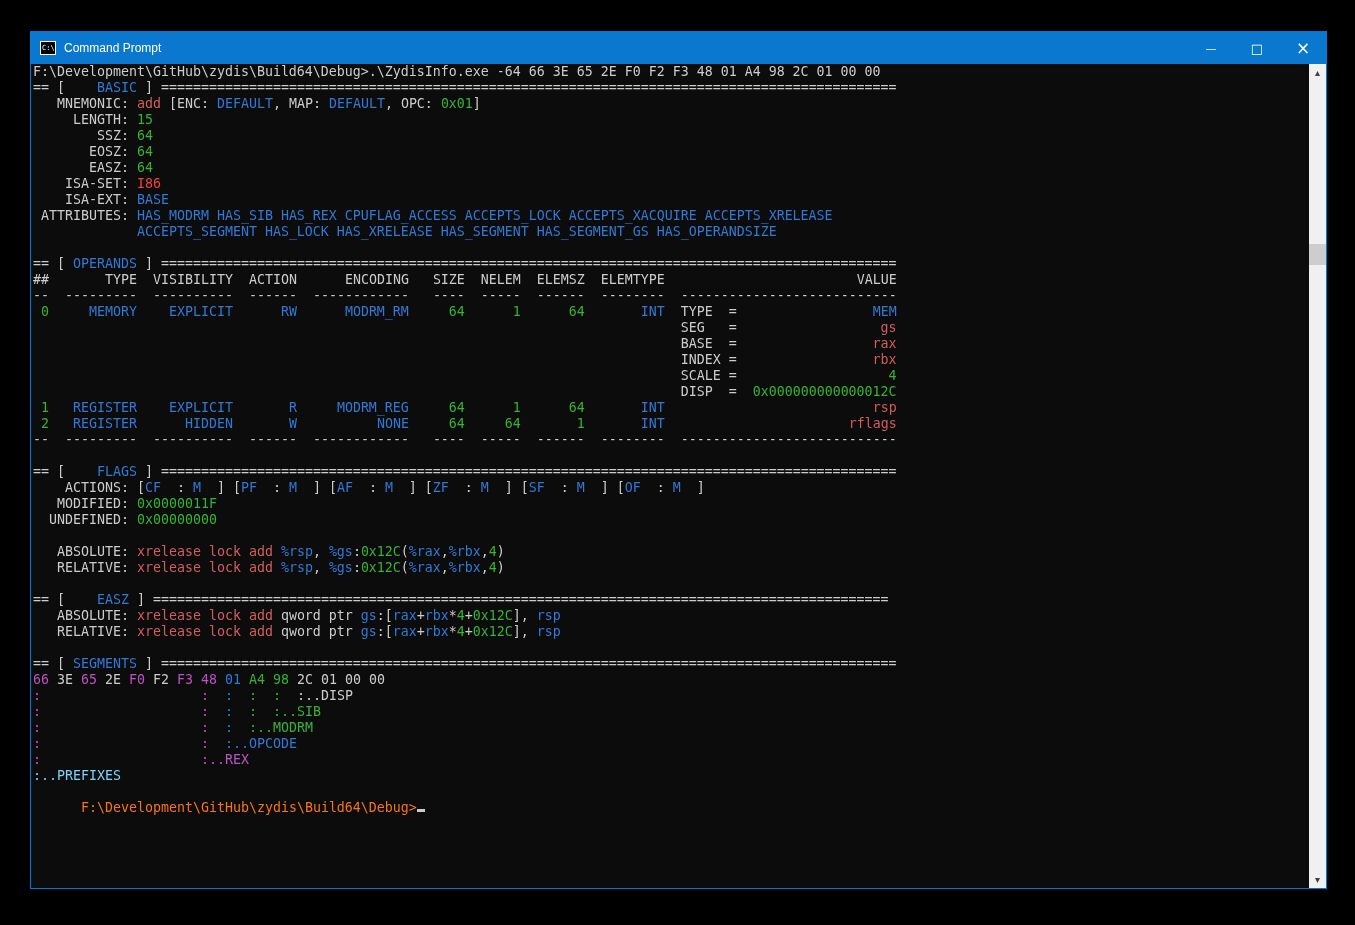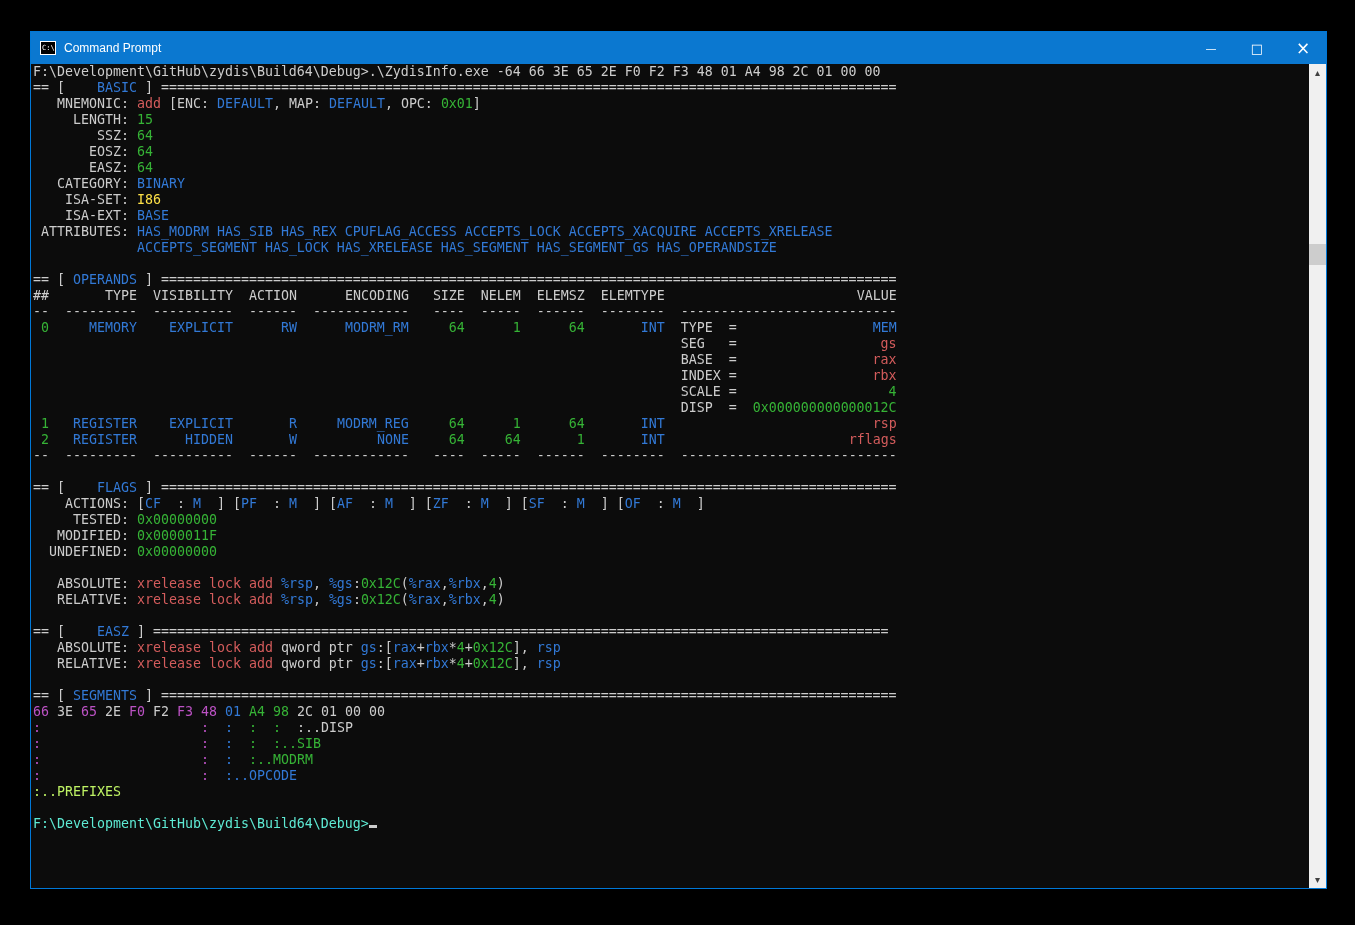--- a/index.html
+++ b/index.html
@@ -56,61 +56,60 @@
 
   <div class="console">
     <div class="output">
         <div class="line"><span style="color: rgb(204, 204, 204);">F:\Development\GitHub\zydis\Build64\Debug&gt;.\ZydisInfo.exe -64 66 3E 65 2E F0 F2 F3 48 01 A4 98 2C 01 00 00</span></div>
         <div class="line"><span style="color: rgb(204, 204, 204);">== [ </span><span style="color: rgb(50, 121, 214);">   BASIC</span><span style="color: rgb(204, 204, 204);"> ] </span><span style="color: rgb(204, 204, 204);">============================================================================================</span></div>
         <div class="line"><span style="color: rgb(204, 204, 204);">   MNEMONIC: </span><span style="color: rgb(212, 92, 92);">add</span><span style="color: rgb(204, 204, 204);"> [ENC: </span><span style="color: rgb(50, 121, 214);">DEFAULT</span><span style="color: rgb(204, 204, 204);">, MAP: </span><span style="color: rgb(50, 121, 214);">DEFAULT</span><span style="color: rgb(204, 204, 204);">, OPC: </span><span style="color: rgb(54, 179, 54);">0x01</span><span style="color: rgb(204, 204, 204);">]</span></div>
         <div class="line"><span style="color: rgb(204, 204, 204);">     LENGTH: </span><span style="color: rgb(54, 179, 54);">15</span></div>
         <div class="line"><span style="color: rgb(204, 204, 204);">        SSZ: </span><span style="color: rgb(54, 179, 54);">64</span></div>
         <div class="line"><span style="color: rgb(204, 204, 204);">       EOSZ: </span><span style="color: rgb(54, 179, 54);">64</span></div>
         <div class="line"><span style="color: rgb(204, 204, 204);">       EASZ: </span><span style="color: rgb(54, 179, 54);">64</span></div>
-        <div class="line"><span style="color: rgb(204, 204, 204);">   CATEGORY: </span><span style="color: rgb(50, 121, 214);">BINARY</span></div>
-        <div class="line"><span style="color: rgb(204, 204, 204);">    ISA-SET: </span><span style="color: #fde047;">I86</span></div>
+        <div class="line"><span style="color: rgb(204, 204, 204);">    ISA-SET: </span><span style="color: #ef4444;">I86</span></div>
         <div class="line"><span style="color: rgb(204, 204, 204);">    ISA-EXT: </span><span style="color: rgb(50, 121, 214);">BASE</span></div>
         <div class="line"><span style="color: rgb(204, 204, 204);"> ATTRIBUTES: </span><span style="color: rgb(50, 121, 214);">HAS_MODRM HAS_SIB HAS_REX CPUFLAG_ACCESS ACCEPTS_LOCK ACCEPTS_XACQUIRE ACCEPTS_XRELEASE</span></div>
         <div class="line"><span style="color: rgb(204, 204, 204);">             </span><span style="color: rgb(50, 121, 214);">ACCEPTS_SEGMENT HAS_LOCK HAS_XRELEASE HAS_SEGMENT HAS_SEGMENT_GS HAS_OPERANDSIZE</span></div>
         <div class="line"></div>
         <div class="line"><span style="color: rgb(204, 204, 204);">== [ </span><span style="color: rgb(50, 121, 214);">OPERANDS</span><span style="color: rgb(204, 204, 204);"> ] </span><span style="color: rgb(204, 204, 204);">============================================================================================</span></div>
         <div class="line"><span style="color: rgb(204, 204, 204);">##</span><span style="color: rgb(204, 204, 204);">       </span><span style="color: rgb(204, 204, 204);">TYPE</span><span style="color: rgb(204, 204, 204);">  </span><span style="color: rgb(204, 204, 204);">VISIBILITY</span><span style="color: rgb(204, 204, 204);">  </span><span style="color: rgb(204, 204, 204);">ACTION</span><span style="color: rgb(204, 204, 204);">      </span><span style="color: rgb(204, 204, 204);">ENCODING</span><span style="color: rgb(204, 204, 204);">   </span><span style="color: rgb(204, 204, 204);">SIZE</span><span style="color: rgb(204, 204, 204);">  </span><span style="color: rgb(204, 204, 204);">NELEM</span><span style="color: rgb(204, 204, 204);">  </span><span style="color: rgb(204, 204, 204);">ELEMSZ</span><span style="color: rgb(204, 204, 204);">  </span><span style="color: rgb(204, 204, 204);">ELEMTYPE</span><span style="color: rgb(204, 204, 204);">                        </span><span style="color: rgb(204, 204, 204);">VALUE</span></div>
         <div class="line"><span style="color: rgb(204, 204, 204);">--</span><span style="color: rgb(204, 204, 204);">  </span><span style="color: rgb(204, 204, 204);">---------</span><span style="color: rgb(204, 204, 204);">  </span><span style="color: rgb(204, 204, 204);">----------</span><span style="color: rgb(204, 204, 204);">  </span><span style="color: rgb(204, 204, 204);">------</span><span style="color: rgb(204, 204, 204);">  </span><span style="color: rgb(204, 204, 204);">------------</span><span style="color: rgb(204, 204, 204);">   </span><span style="color: rgb(204, 204, 204);">----</span><span style="color: rgb(204, 204, 204);">  </span><span style="color: rgb(204, 204, 204);">-----</span><span style="color: rgb(204, 204, 204);">  </span><span style="color: rgb(204, 204, 204);">------</span><span style="color: rgb(204, 204, 204);">  </span><span style="color: rgb(204, 204, 204);">--------</span><span style="color: rgb(204, 204, 204);">  </span><span style="color: rgb(204, 204, 204);">---------------------------</span></div>
         <div class="line"><span style="color: rgb(204, 204, 204);"> </span><span style="color: rgb(54, 179, 54);">0</span><span style="color: rgb(204, 204, 204);">     </span><span style="color: rgb(50, 121, 214);">MEMORY</span><span style="color: rgb(204, 204, 204);">    </span><span style="color: rgb(50, 121, 214);">EXPLICIT</span><span style="color: rgb(204, 204, 204);">      </span><span style="color: rgb(50, 121, 214);">RW</span><span style="color: rgb(204, 204, 204);">      </span><span style="color: rgb(50, 121, 214);">MODRM_RM</span><span style="color: rgb(204, 204, 204);">     </span><span style="color: rgb(54, 179, 54);">64</span><span style="color: rgb(204, 204, 204);">      </span><span style="color: rgb(54, 179, 54);">1</span><span style="color: rgb(204, 204, 204);">      </span><span style="color: rgb(54, 179, 54);">64</span><span style="color: rgb(204, 204, 204);">       </span><span style="color: rgb(50, 121, 214);">INT</span><span style="color: rgb(204, 204, 204);">  </span><span style="color: rgb(204, 204, 204);">TYPE  =</span><span style="color: rgb(204, 204, 204);">                 </span><span style="color: rgb(50, 121, 214);">MEM</span></div>
         <div class="line"><span style="color: rgb(204, 204, 204);">                                                                                 </span><span style="color: rgb(204, 204, 204);">SEG   =</span><span style="color: rgb(204, 204, 204);">                  </span><span style="color: rgb(212, 92, 92);">gs</span></div>
         <div class="line"><span style="color: rgb(204, 204, 204);">                                                                                 </span><span style="color: rgb(204, 204, 204);">BASE  =</span><span style="color: rgb(204, 204, 204);">                 </span><span style="color: rgb(212, 92, 92);">rax</span></div>
         <div class="line"><span style="color: rgb(204, 204, 204);">                                                                                 </span><span style="color: rgb(204, 204, 204);">INDEX =</span><span style="color: rgb(204, 204, 204);">                 </span><span style="color: rgb(212, 92, 92);">rbx</span></div>
         <div class="line"><span style="color: rgb(204, 204, 204);">                                                                                 </span><span style="color: rgb(204, 204, 204);">SCALE =</span><span style="color: rgb(204, 204, 204);">                   </span><span style="color: rgb(54, 179, 54);">4</span></div>
         <div class="line"><span style="color: rgb(204, 204, 204);">                                                                                 </span><span style="color: rgb(204, 204, 204);">DISP  =</span><span style="color: rgb(204, 204, 204);">  </span><span style="color: rgb(54, 179, 54);">0x000000000000012C</span></div>
         <div class="line"><span style="color: rgb(204, 204, 204);"> </span><span style="color: rgb(54, 179, 54);">1</span><span style="color: rgb(204, 204, 204);">   </span><span style="color: rgb(50, 121, 214);">REGISTER</span><span style="color: rgb(204, 204, 204);">    </span><span style="color: rgb(50, 121, 214);">EXPLICIT</span><span style="color: rgb(204, 204, 204);">       </span><span style="color: rgb(50, 121, 214);">R</span><span style="color: rgb(204, 204, 204);">     </span><span style="color: rgb(50, 121, 214);">MODRM_REG</span><span style="color: rgb(204, 204, 204);">     </span><span style="color: rgb(54, 179, 54);">64</span><span style="color: rgb(204, 204, 204);">      </span><span style="color: rgb(54, 179, 54);">1</span><span style="color: rgb(204, 204, 204);">      </span><span style="color: rgb(54, 179, 54);">64</span><span style="color: rgb(204, 204, 204);">       </span><span style="color: rgb(50, 121, 214);">INT</span><span style="color: rgb(204, 204, 204);">                          </span><span style="color: rgb(212, 92, 92);">rsp</span></div>
         <div class="line"><span style="color: rgb(204, 204, 204);"> </span><span style="color: rgb(54, 179, 54);">2</span><span style="color: rgb(204, 204, 204);">   </span><span style="color: rgb(50, 121, 214);">REGISTER</span><span style="color: rgb(204, 204, 204);">      </span><span style="color: rgb(50, 121, 214);">HIDDEN</span><span style="color: rgb(204, 204, 204);">       </span><span style="color: rgb(50, 121, 214);">W</span><span style="color: rgb(204, 204, 204);">          </span><span style="color: rgb(50, 121, 214);">NONE</span><span style="color: rgb(204, 204, 204);">     </span><span style="color: rgb(54, 179, 54);">64</span><span style="color: rgb(204, 204, 204);">     </span><span style="color: rgb(54, 179, 54);">64</span><span style="color: rgb(204, 204, 204);">       </span><span style="color: rgb(54, 179, 54);">1</span><span style="color: rgb(204, 204, 204);">       </span><span style="color: rgb(50, 121, 214);">INT</span><span style="color: rgb(204, 204, 204);">                       </span><span style="color: rgb(212, 92, 92);">rflags</span></div>
         <div class="line"><span style="color: rgb(204, 204, 204);">--</span><span style="color: rgb(204, 204, 204);">  </span><span style="color: rgb(204, 204, 204);">---------</span><span style="color: rgb(204, 204, 204);">  </span><span style="color: rgb(204, 204, 204);">----------</span><span style="color: rgb(204, 204, 204);">  </span><span style="color: rgb(204, 204, 204);">------</span><span style="color: rgb(204, 204, 204);">  </span><span style="color: rgb(204, 204, 204);">------------</span><span style="color: rgb(204, 204, 204);">   </span><span style="color: rgb(204, 204, 204);">----</span><span style="color: rgb(204, 204, 204);">  </span><span style="color: rgb(204, 204, 204);">-----</span><span style="color: rgb(204, 204, 204);">  </span><span style="color: rgb(204, 204, 204);">------</span><span style="color: rgb(204, 204, 204);">  </span><span style="color: rgb(204, 204, 204);">--------</span><span style="color: rgb(204, 204, 204);">  </span><span style="color: rgb(204, 204, 204);">---------------------------</span></div>
         <div class="line"></div>
         <div class="line"><span style="color: rgb(204, 204, 204);">== [ </span><span style="color: rgb(50, 121, 214);">   FLAGS</span><span style="color: rgb(204, 204, 204);"> ] </span><span style="color: rgb(204, 204, 204);">============================================================================================</span></div>
         <div class="line"><span style="color: rgb(204, 204, 204);">    ACTIONS: [</span><span style="color: rgb(50, 121, 214);">CF</span><span style="color: rgb(204, 204, 204);">  : </span><span style="color: rgb(50, 121, 214);">M</span><span style="color: rgb(204, 204, 204);">  ] [</span><span style="color: rgb(50, 121, 214);">PF</span><span style="color: rgb(204, 204, 204);">  : </span><span style="color: rgb(50, 121, 214);">M</span><span style="color: rgb(204, 204, 204);">  ] [</span><span style="color: rgb(50, 121, 214);">AF</span><span style="color: rgb(204, 204, 204);">  : </span><span style="color: rgb(50, 121, 214);">M</span><span style="color: rgb(204, 204, 204);">  ] [</span><span style="color: rgb(50, 121, 214);">ZF</span><span style="color: rgb(204, 204, 204);">  : </span><span style="color: rgb(50, 121, 214);">M</span><span style="color: rgb(204, 204, 204);">  ] [</span><span style="color: rgb(50, 121, 214);">SF</span><span style="color: rgb(204, 204, 204);">  : </span><span style="color: rgb(50, 121, 214);">M</span><span style="color: rgb(204, 204, 204);">  ] [</span><span style="color: rgb(50, 121, 214);">OF</span><span style="color: rgb(204, 204, 204);">  : </span><span style="color: rgb(50, 121, 214);">M</span><span style="color: rgb(204, 204, 204);">  ]</span></div>
-        <div class="line"><span style="color: rgb(204, 204, 204);">     TESTED: </span><span style="color: rgb(54, 179, 54);">0x00000000</span></div>
         <div class="line"><span style="color: rgb(204, 204, 204);">   MODIFIED: </span><span style="color: rgb(54, 179, 54);">0x0000011F</span></div>
         <div class="line"><span style="color: rgb(204, 204, 204);">  UNDEFINED: </span><span style="color: rgb(54, 179, 54);">0x00000000</span></div>
         <div class="line"></div>
         <div class="line"><span style="color: rgb(204, 204, 204);">   ABSOLUTE: </span><span style="color: rgb(212, 92, 92);">xrelease lock add</span><span style="color: rgb(204, 204, 204);"> </span><span style="color: rgb(50, 121, 214);">%rsp</span><span style="color: rgb(204, 204, 204);">, </span><span style="color: rgb(50, 121, 214);">%gs</span><span style="color: rgb(204, 204, 204);">:</span><span style="color: rgb(54, 179, 54);">0x12C</span><span style="color: rgb(204, 204, 204);">(</span><span style="color: rgb(50, 121, 214);">%rax</span><span style="color: rgb(204, 204, 204);">,</span><span style="color: rgb(50, 121, 214);">%rbx</span><span style="color: rgb(204, 204, 204);">,</span><span style="color: rgb(54, 179, 54);">4</span><span style="color: rgb(204, 204, 204);">)</span></div>
         <div class="line"><span style="color: rgb(204, 204, 204);">   RELATIVE: </span><span style="color: rgb(212, 92, 92);">xrelease lock add</span><span style="color: rgb(204, 204, 204);"> </span><span style="color: rgb(50, 121, 214);">%rsp</span><span style="color: rgb(204, 204, 204);">, </span><span style="color: rgb(50, 121, 214);">%gs</span><span style="color: rgb(204, 204, 204);">:</span><span style="color: rgb(54, 179, 54);">0x12C</span><span style="color: rgb(204, 204, 204);">(</span><span style="color: rgb(50, 121, 214);">%rax</span><span style="color: rgb(204, 204, 204);">,</span><span style="color: rgb(50, 121, 214);">%rbx</span><span style="color: rgb(204, 204, 204);">,</span><span style="color: rgb(54, 179, 54);">4</span><span style="color: rgb(204, 204, 204);">)</span></div>
         <div class="line"></div>
         <div class="line"><span style="color: rgb(204, 204, 204);">== [ </span><span style="color: rgb(50, 121, 214);">   EASZ</span><span style="color: rgb(204, 204, 204);"> ] </span><span style="color: rgb(204, 204, 204);">============================================================================================</span></div>
         <div class="line"><span style="color: rgb(204, 204, 204);">   ABSOLUTE: </span><span style="color: rgb(212, 92, 92);">xrelease lock add</span><span style="color: rgb(204, 204, 204);"> qword ptr </span><span style="color: rgb(50, 121, 214);">gs</span><span style="color: rgb(204, 204, 204);">:[</span><span style="color: rgb(50, 121, 214);">rax</span><span style="color: rgb(204, 204, 204);">+</span><span style="color: rgb(50, 121, 214);">rbx</span><span style="color: rgb(204, 204, 204);">*</span><span style="color: rgb(54, 179, 54);">4</span><span style="color: rgb(204, 204, 204);">+</span><span style="color: rgb(54, 179, 54);">0x12C</span><span style="color: rgb(204, 204, 204);">], </span><span style="color: rgb(50, 121, 214);">rsp</span></div>
         <div class="line"><span style="color: rgb(204, 204, 204);">   RELATIVE: </span><span style="color: rgb(212, 92, 92);">xrelease lock add</span><span style="color: rgb(204, 204, 204);"> qword ptr </span><span style="color: rgb(50, 121, 214);">gs</span><span style="color: rgb(204, 204, 204);">:[</span><span style="color: rgb(50, 121, 214);">rax</span><span style="color: rgb(204, 204, 204);">+</span><span style="color: rgb(50, 121, 214);">rbx</span><span style="color: rgb(204, 204, 204);">*</span><span style="color: rgb(54, 179, 54);">4</span><span style="color: rgb(204, 204, 204);">+</span><span style="color: rgb(54, 179, 54);">0x12C</span><span style="color: rgb(204, 204, 204);">], </span><span style="color: rgb(50, 121, 214);">rsp</span></div>
         <div class="line"></div>
         <div class="line"><span style="color: rgb(204, 204, 204);">== [ </span><span style="color: rgb(50, 121, 214);">SEGMENTS</span><span style="color: rgb(204, 204, 204);"> ] </span><span style="color: rgb(204, 204, 204);">============================================================================================</span></div>
         <div class="line"><span style="color: rgb(188, 82, 196);">66</span><span style="color: rgb(204, 204, 204);"> </span><span style="color: rgb(204, 204, 204);">3E</span><span style="color: rgb(204, 204, 204);"> </span><span style="color: rgb(188, 82, 196);">65</span><span style="color: rgb(204, 204, 204);"> </span><span style="color: rgb(204, 204, 204);">2E</span><span style="color: rgb(204, 204, 204);"> </span><span style="color: rgb(188, 82, 196);">F0</span><span style="color: rgb(204, 204, 204);"> </span><span style="color: rgb(204, 204, 204);">F2</span><span style="color: rgb(204, 204, 204);"> </span><span style="color: rgb(188, 82, 196);">F3</span><span style="color: rgb(204, 204, 204);"> </span><span style="color: rgb(188, 82, 196);">48</span><span style="color: rgb(204, 204, 204);"> </span><span style="color: rgb(50, 121, 214);">01</span><span style="color: rgb(204, 204, 204);"> </span><span style="color: rgb(54, 179, 54);">A4</span><span style="color: rgb(204, 204, 204);"> </span><span style="color: rgb(54, 179, 54);">98</span><span style="color: rgb(204, 204, 204);"> </span><span style="color: rgb(204, 204, 204);">2C 01 00 00</span></div>
         <div class="line"><span style="color: rgb(188, 82, 196);">:</span><span style="color: rgb(204, 204, 204);">                    </span><span style="color: rgb(188, 82, 196);">:</span><span style="color: rgb(204, 204, 204);">  </span><span style="color: rgb(50, 121, 214);">:</span><span style="color: rgb(204, 204, 204);">  </span><span style="color: rgb(54, 179, 54);">:</span><span style="color: rgb(204, 204, 204);">  </span><span style="color: rgb(54, 179, 54);">:</span><span style="color: rgb(204, 204, 204);">  </span><span style="color: rgb(204, 204, 204);">:..DISP</span></div>
         <div class="line"><span style="color: rgb(188, 82, 196);">:</span><span style="color: rgb(204, 204, 204);">                    </span><span style="color: rgb(188, 82, 196);">:</span><span style="color: rgb(204, 204, 204);">  </span><span style="color: rgb(50, 121, 214);">:</span><span style="color: rgb(204, 204, 204);">  </span><span style="color: rgb(54, 179, 54);">:</span><span style="color: rgb(204, 204, 204);">  </span><span style="color: rgb(54, 179, 54);">:..SIB</span></div>
         <div class="line"><span style="color: rgb(188, 82, 196);">:</span><span style="color: rgb(204, 204, 204);">                    </span><span style="color: rgb(188, 82, 196);">:</span><span style="color: rgb(204, 204, 204);">  </span><span style="color: rgb(50, 121, 214);">:</span><span style="color: rgb(204, 204, 204);">  </span><span style="color: rgb(54, 179, 54);">:..MODRM</span></div>
         <div class="line"><span style="color: rgb(188, 82, 196);">:</span><span style="color: rgb(204, 204, 204);">                    </span><span style="color: rgb(188, 82, 196);">:</span><span style="color: rgb(204, 204, 204);">  </span><span style="color: rgb(50, 121, 214);">:..OPCODE</span></div>
-        <div class="line"><span style="color: #bef264;">:..PREFIXES</span></div>
+        <div class="line"><span style="color: rgb(188, 82, 196);">:</span><span style="color: rgb(204, 204, 204);">                    </span><span style="color: rgb(188, 82, 196);">:..REX</span></div>
+        <div class="line"><span style="color: #7dd3fc;">:..PREFIXES</span></div>
         <div class="line"></div>
-        <div class="line"><span style="color: #5eead4;">F:\Development\GitHub\zydis\Build64\Debug&gt;</span><span class="cursor"></span></div>
+        <div class="line"><span style="color: #f97316; margin-left: 48px;">F:\Development\GitHub\zydis\Build64\Debug&gt;</span><span class="cursor"></span></div>
       </div>
     <div class="scrollbar">
       <div class="sb-btn up">
         <span>▴</span>
       </div>
       <div class="sb-thumb"></div>
       <div class="sb-btn down">
         <span>▾</span>
       </div>
     </div>

